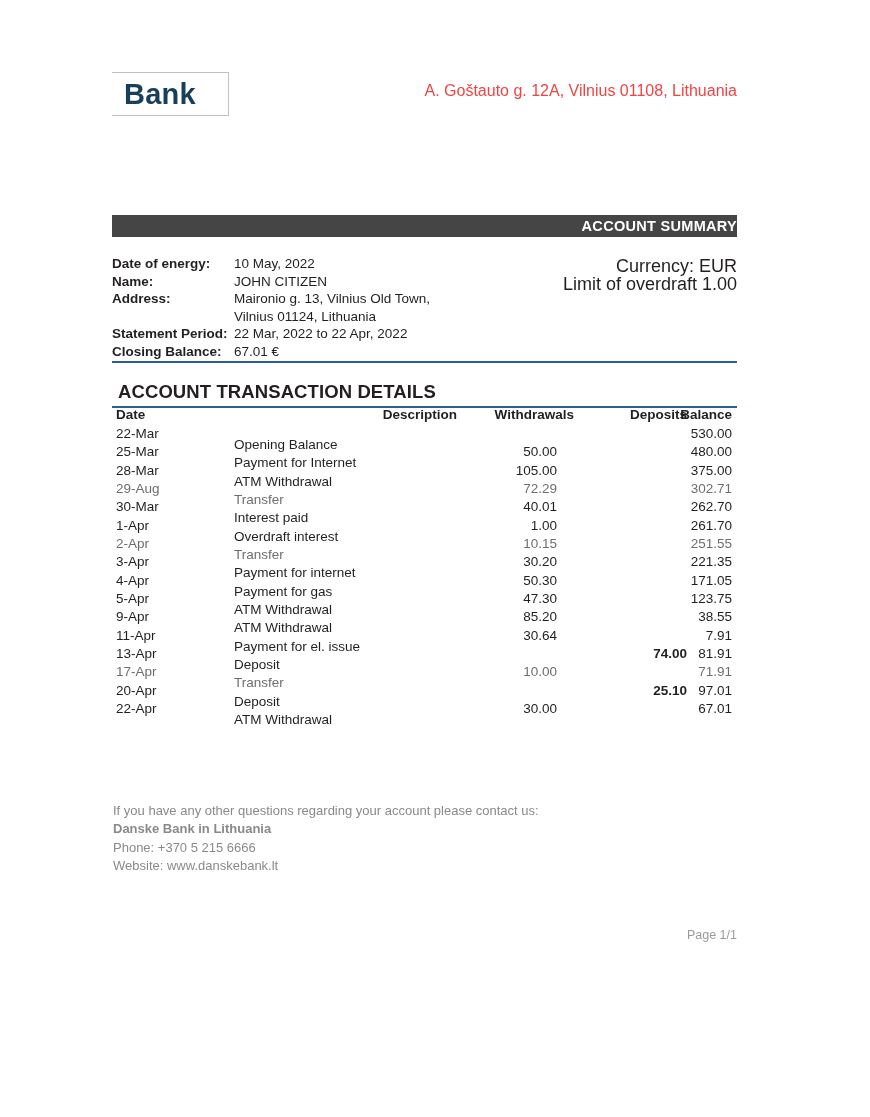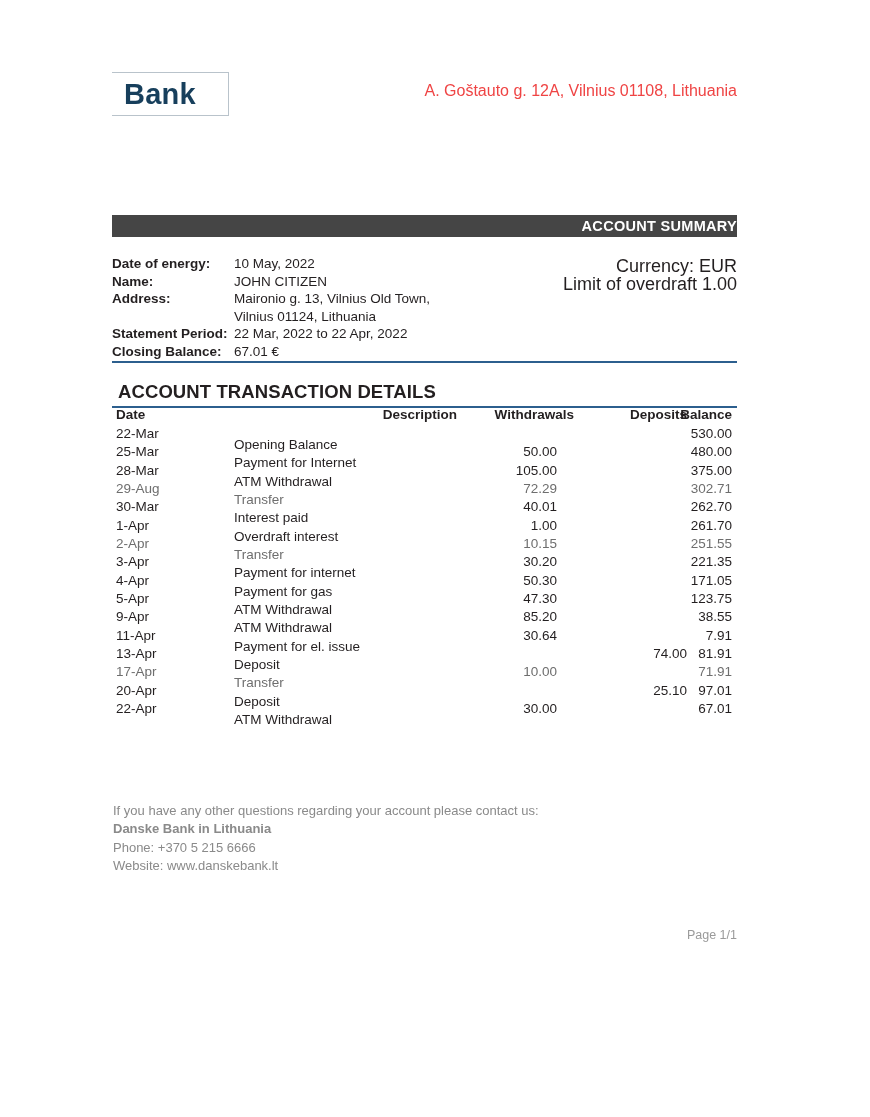--- a/index.html
+++ b/index.html
@@ -193,20 +193,21 @@
     text-align: right;
     white-space: nowrap;
   }
   .c-dep {
     position: absolute;
     left: 400px;
     top: 0;
     width: 175px;
     text-align: right;
     white-space: nowrap;
+    font-weight: bold;
   }
   .c-dep-head {
     position: absolute;
     left: 400px;
     top: 0;
     width: 175px;
     text-align: right;
     white-space: nowrap;
   }
   .c-bal {

